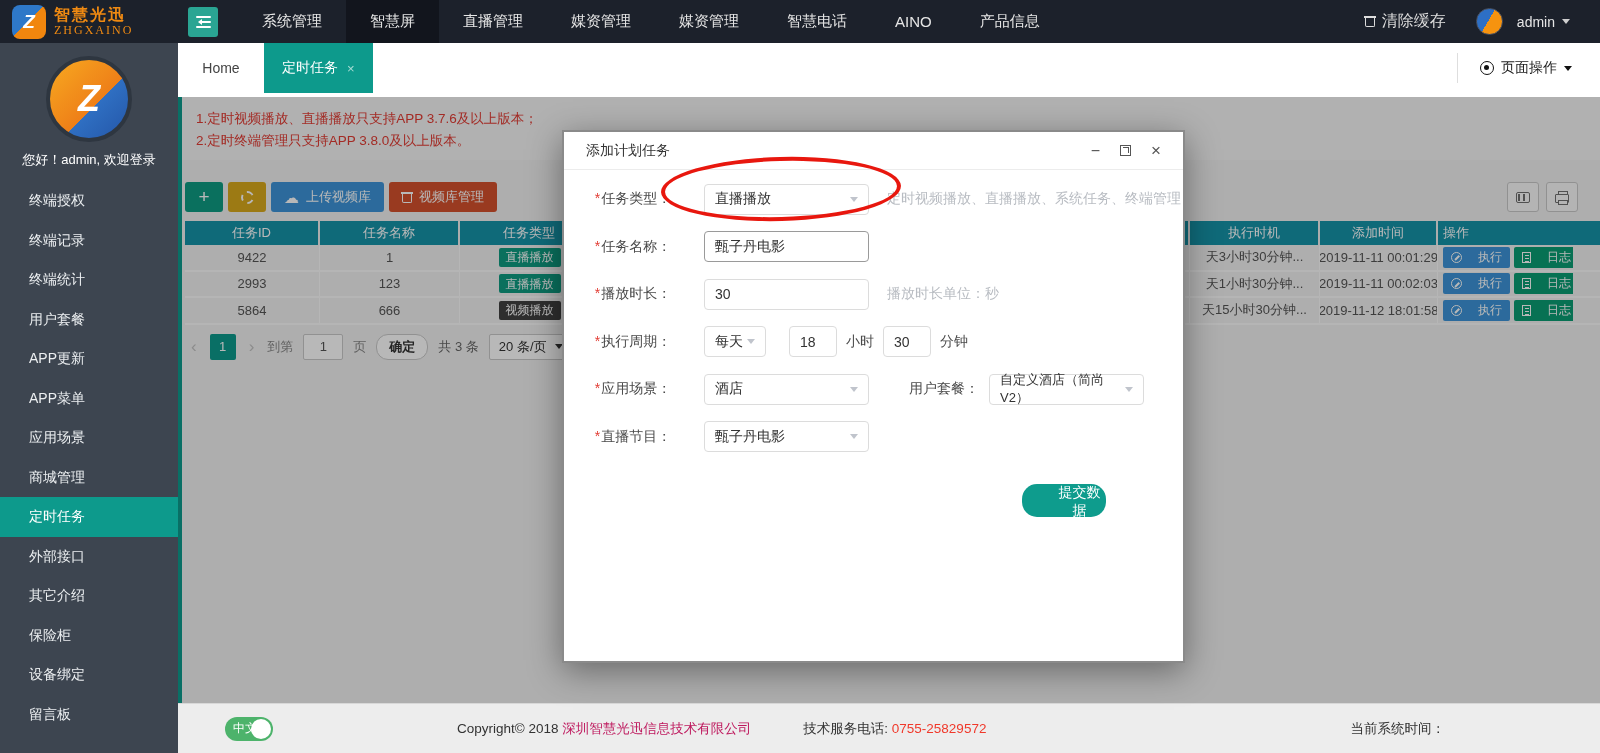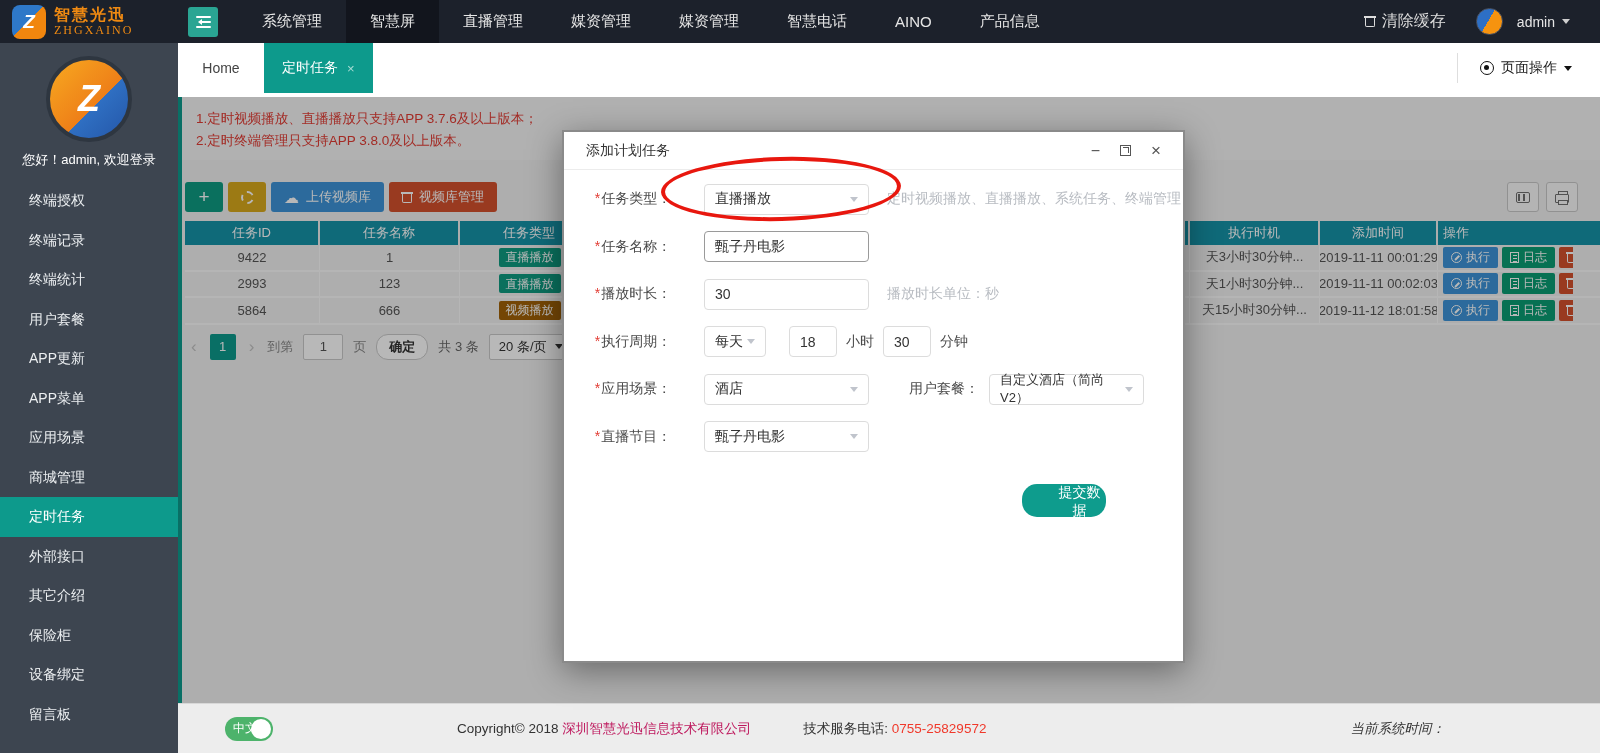--- a/index.html
+++ b/index.html
@@ -97,21 +97,21 @@
   .th { display:flex; align-items:center; justify-content:center; border-right:2px solid #f0f0f0; }
   .th:last-child { border-right:none; }
   .trow { display:flex; height:26.5px; background:#f1f1f1; border-bottom:2px solid #fbfbfb; }
   .td { display:flex; align-items:center; justify-content:center; font-size:13px; color:#555;
     border-right:1px solid #fdfdfd; overflow:hidden; white-space:nowrap; }
   .c-id { width:135px; } .c-name { width:140px; } .c-type { width:140px; }
   .c-spacer { width:590px; } .c-timing { width:130px; } .c-added { width:118px; }
   .c-ops { width:135px; justify-content:flex-start; padding-left:5px; gap:4px; border-right:none; }
   .badge { padding:2.5px 7px; border-radius:2px; color:#fff; font-size:12px; line-height:1.2; }
   .op-btn { flex:0 0 auto; height:21px; border:none; border-radius:2px; color:#fff; font-size:12px;
-    display:flex; align-items:center; gap:4px; padding:0 8px; cursor:pointer; white-space:nowrap; }
+    display:flex; align-items:center; gap:16px; padding:0 8px; cursor:pointer; white-space:nowrap; }
   .op-run { background:#3d94d8; } .op-log { background:#0a9d74; } .op-del { background:#d4512d; }
   .i-run { width:11px; height:11px; border:1px solid #fff; border-radius:50%; position:relative; display:inline-block; }
   .i-run::after { content:""; position:absolute; left:2px; top:4.5px; width:6px; height:1.5px; background:#fff; transform:rotate(-45deg); }
   .i-log { width:9px; height:11px; border:1px solid #fff; display:inline-block; position:relative; }
   .i-log::after { content:""; position:absolute; left:1.5px; top:2px; right:1.5px; height:7px;
     background:repeating-linear-gradient(to bottom,#fff 0 1px,transparent 1px 3px); }
 
   
   .pagination { display:flex; align-items:center; gap:10px; margin:9px 0 0 10px; font-size:13px; color:#888; }
   .pg-arrow { color:#c2c2c2; font-size:17px; cursor:pointer; padding:0 3px; }
@@ -133,21 +133,21 @@
     display:flex; align-items:center; font-size:13.5px; color:#333; flex-shrink:0; }
   .toggle { width:48px; height:24px; border-radius:12px; background:#4db36b; position:relative;
     display:flex; align-items:center; padding-left:8px; color:#fff; font-size:12px;
     margin-left:47px; cursor:pointer; flex-shrink:0; }
   .toggle::after { content:""; position:absolute; right:2px; top:2px; width:20px; height:20px;
     background:#fff; border-radius:50%; }
   .copyright { margin-left:184px; white-space:nowrap; }
   .company-link { color:#be185d; cursor:pointer; }
   .phone-wrap { margin-left:52px; white-space:nowrap; }
   .phone-num { color:#f0392b; }
-  .systime { margin-left:auto; margin-right:155px; white-space:nowrap;font-style:italic; }
+  .systime { margin-left:auto; margin-right:155px; white-space:nowrap; }
 
   
   .modal { position:absolute; left:562px; top:130px; width:623px; height:533px; background:#fff; z-index:10;
     border:2px solid #8a8a8a; box-shadow:0 8px 32px rgba(0,0,0,0.40); }
   .modal-header { height:38px; display:flex; align-items:center; padding:0 22px; border-bottom:1px solid #ececec; }
   .modal-title { font-size:14px; color:#333; }
   .modal-ctrls { margin-left:auto; display:flex; align-items:center; gap:20px; color:#555; }
   .m-min { font-size:16px; cursor:pointer; line-height:1; }
   .max-ico { width:11px; height:11px; border:1px solid #555; position:relative; cursor:pointer; display:inline-block; }
   .max-ico::after { content:""; position:absolute; right:1px; top:1px; width:5px; height:5px;
@@ -343,21 +343,21 @@
                   </button>
                   <button class="op-btn op-del">
                     <span class="trash-ico"></span>
                   </button>
                 </div>
               </div>
               <div class="trow">
                 <div class="td c-id">5864</div>
                 <div class="td c-name">666</div>
                 <div class="td c-type">
-                  <span class="badge" style="background: #a16207;">视频播放</span>
+                  <span class="badge" style="background: #404040;">视频播放</span>
                 </div>
                 <div class="td c-spacer"></div>
                 <div class="td c-timing">天15小时30分钟...</div>
                 <div class="td c-added">2019-11-12 18:01:58</div>
                 <div class="td c-ops">
                   <button class="op-btn op-run">
                     <span class="i-run"></span>
                     <span>执行</span>
                   </button>
                   <button class="op-btn op-log">

